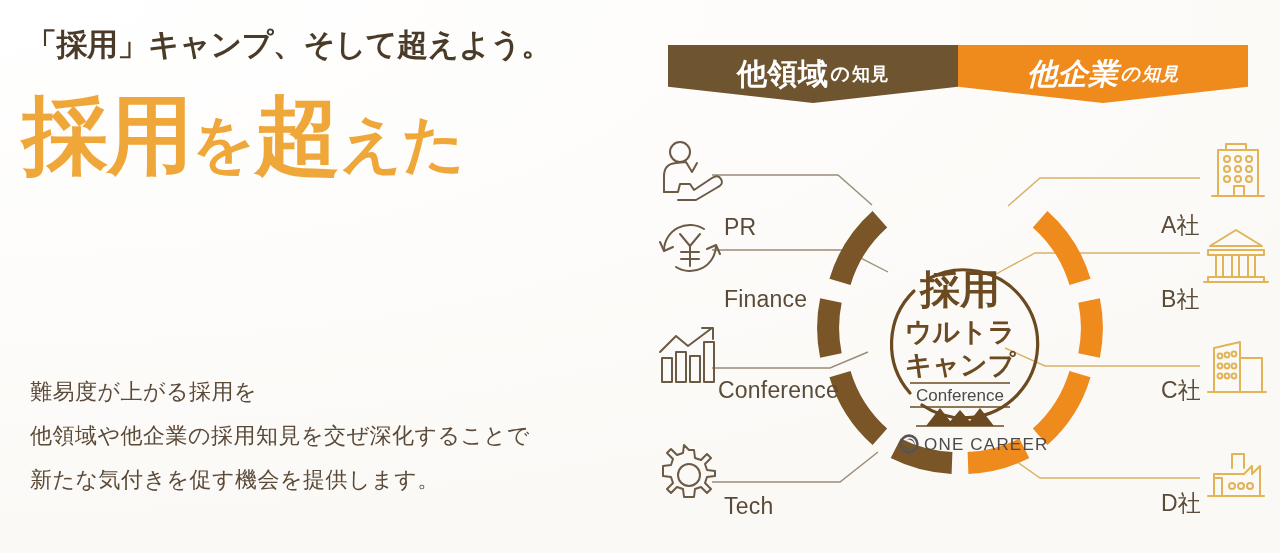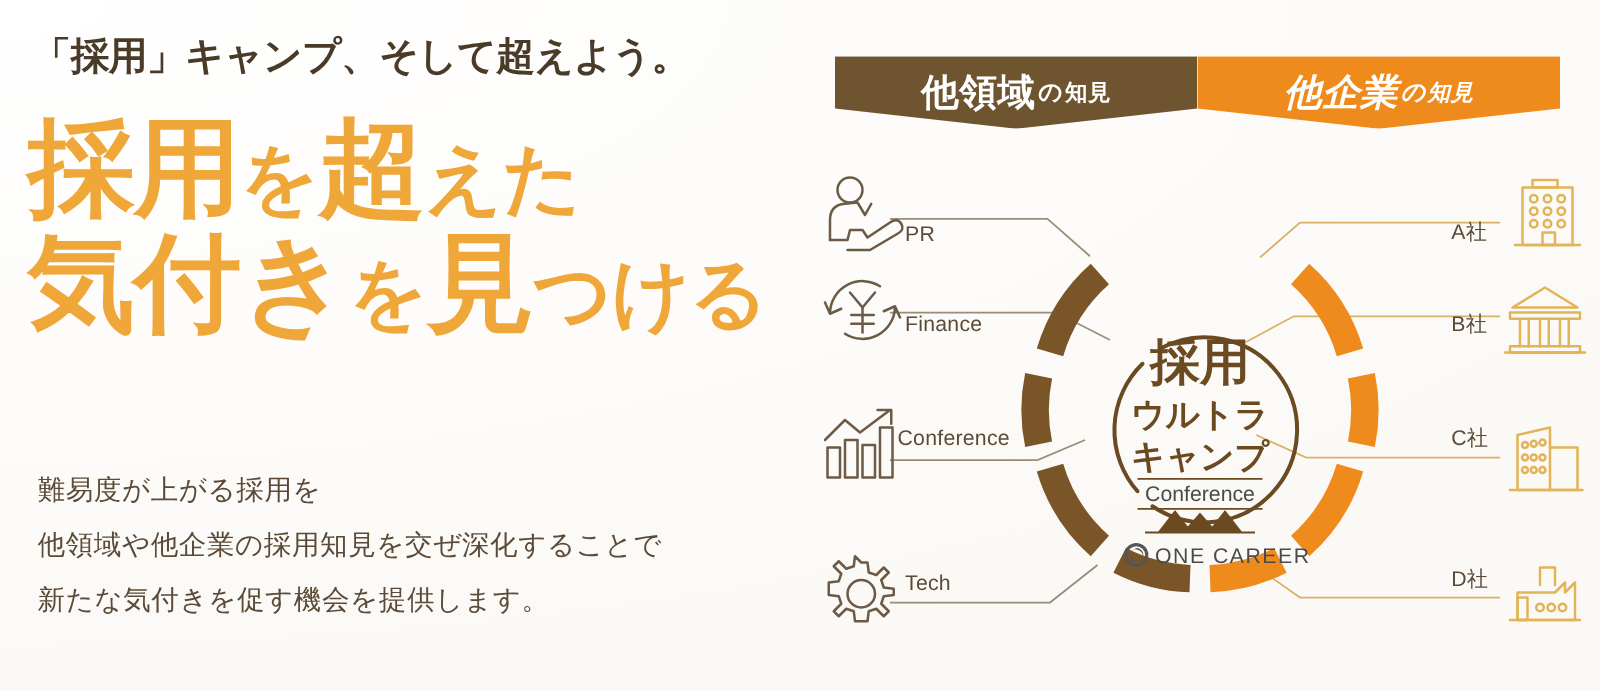--- a/index.html
+++ b/index.html
@@ -73,41 +73,40 @@
     clip-path:polygon(0 0,100% 0,100% 72%,50% 100%,0 72%);
     font-style:italic;
   }
 
   .ring-wrap{position:absolute;left:0;top:0;width:640px;height:553px;}
   svg.ring{position:absolute;left:0;top:0;width:640px;height:553px;overflow:visible;}
 
   
   .node{position:absolute;white-space:nowrap;}
   .node .lbl{
-    position:absolute;font-size:17px;color:#5a4b38;letter-spacing:0.2px;
+    position:absolute;font-size:23px;color:#5a4b38;letter-spacing:0.2px;margin-top:36px;
   }
 
   .lbl-jp{font-size:18px;color:#c99a3f;}
 
   .center-logo{
     position:absolute;left:230px;top:255px;width:180px;height:200px;
   }
 </style>
 </head>
 <body>
 
 <div class="stage">
 
   <div class="left">
 
     <div class="kicker">「採用」キャンプ、そして超えよう。</div>
 
     <div class="headline">
       <span class="hl-line hl-1"><span class="big">採用</span><span class="sm">を</span><span class="big">超</span><span class="sm">えた</span></span>
-      <span class="hl-line hl-2"><span class="big">気付き</span><span class="sm">を</span><span class="big">見</span><span class="sm">つける</span></span>
     </div>
 
     <div class="body-copy">
       <span>難易度が上がる採用を</span>
       <span>他領域や他企業の採用知見を交ぜ深化することで</span>
       <span>新たな気付きを促す機会を提供します。</span>
     </div>
   </div>
 
   <div class="right">

